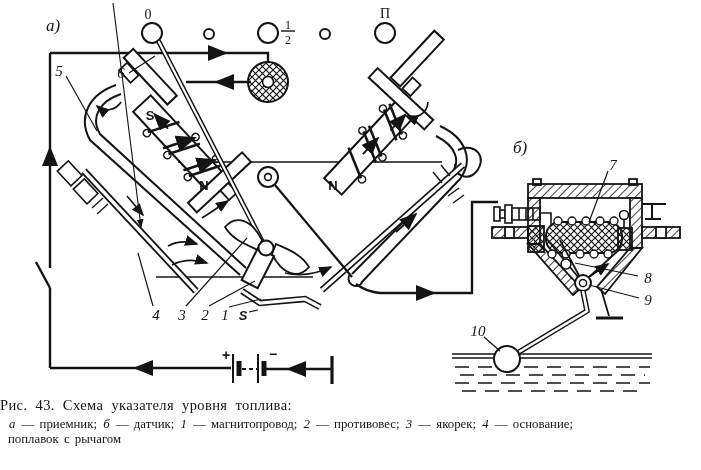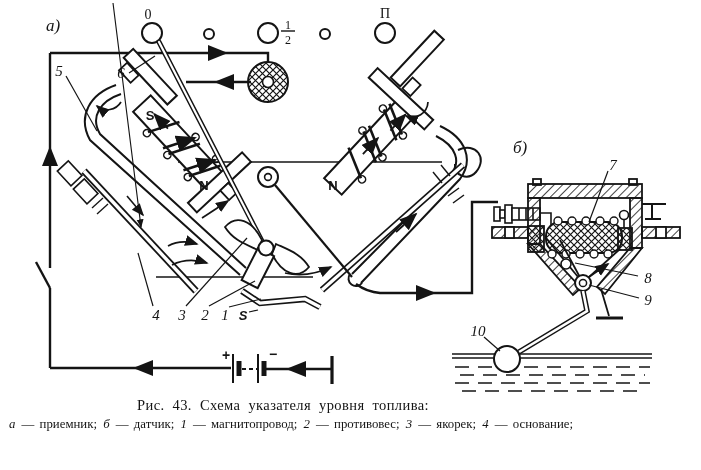--- a/index.html
+++ b/index.html
@@ -1,19 +1,19 @@
 <!DOCTYPE html>
 <html><head>
 <meta charset="utf-8">
 <style>
   html,body{margin:0;padding:0;background:#e8e8e8;}
   .page{position:relative;width:701px;height:470px;background:#ffffff;overflow:hidden;
         font-family:"Liberation Serif", serif;color:#141414;}
   svg{position:absolute;left:0;top:0;}
-  .caption{position:absolute;left:0;top:397px;width:566px;text-align:center;}
+  .caption{position:absolute;left:0;top:397px;width:566px;text-align:left;}
   .cap-title{font-size:14.5px;letter-spacing:.4px;word-spacing:4px;margin-bottom:3px;}
   .cap-legend{font-size:12.8px;line-height:15px;word-spacing:2px;padding:0 8px;}
   .cap-line{white-space:nowrap;}
   .cap-key{font-style:italic;font-family:"Liberation Serif",serif;padding:0 1px;}
   text{fill:#141414;}
   .lbl{font-family:"Liberation Serif",serif;font-style:italic;font-size:15px;}
   .pole{font-family:"Liberation Sans",sans-serif;font-size:13px;font-weight:bold;}
   .scale-lbl{font-family:"Liberation Serif",serif;font-size:14px;}
 </style>
 </head>
@@ -304,15 +304,16 @@
     <text x="478" y="336" class="lbl" text-anchor="middle">10</text>
     <text x="226" y="360" class="pole" text-anchor="middle" style="font-size:14px">+</text>
     <text x="273" y="359" class="pole" text-anchor="middle" style="font-size:14px">−</text>
   </g>
 </svg>
 
   <div class="caption">
     <div class="cap-title">Рис. 43. Схема указателя уровня топлива:</div>
     <div class="cap-legend" id="legend">
         <div class="cap-line"><i class="cap-key">а</i> — приемник; <i class="cap-key">б</i> — датчик; <i class="cap-key">1</i> — магнитопровод; <i class="cap-key">2</i> — противовес; <i class="cap-key">3</i> — якорек; <i class="cap-key">4</i> — основание;</div>
+        <div class="cap-line">поплавок с рычагом</div>
       </div>
   </div>
 </div>
 
 </body></html>

